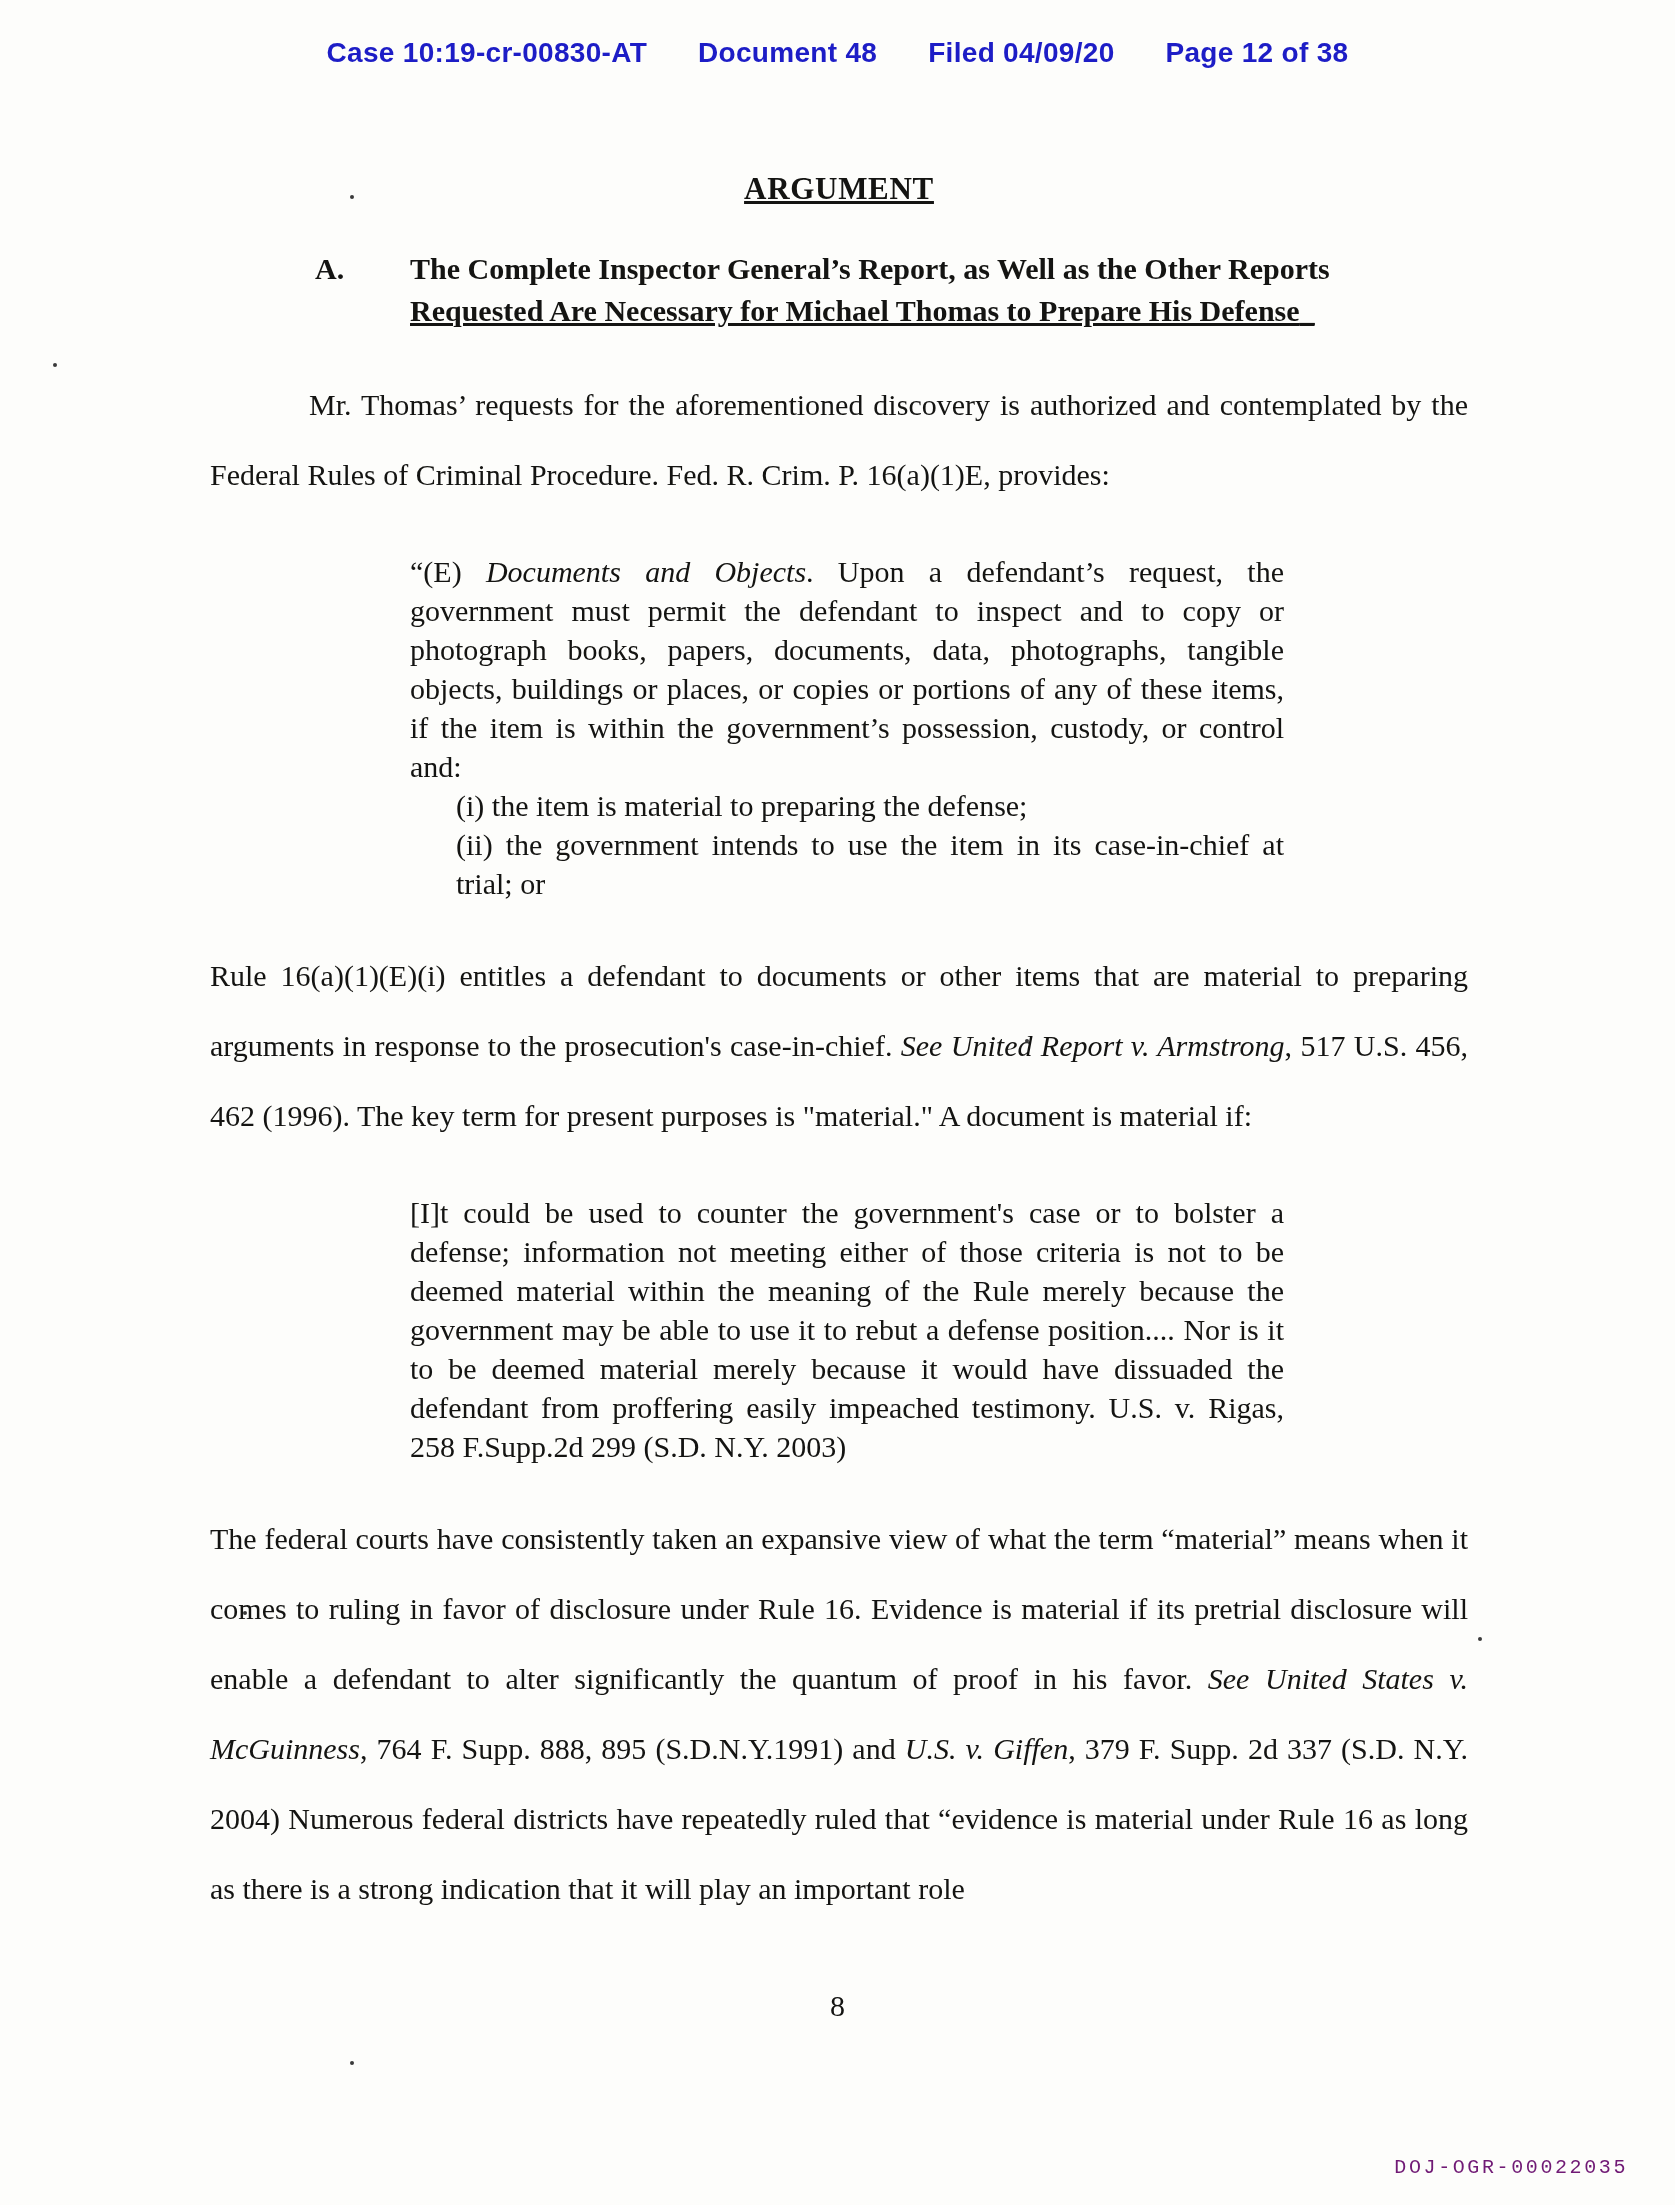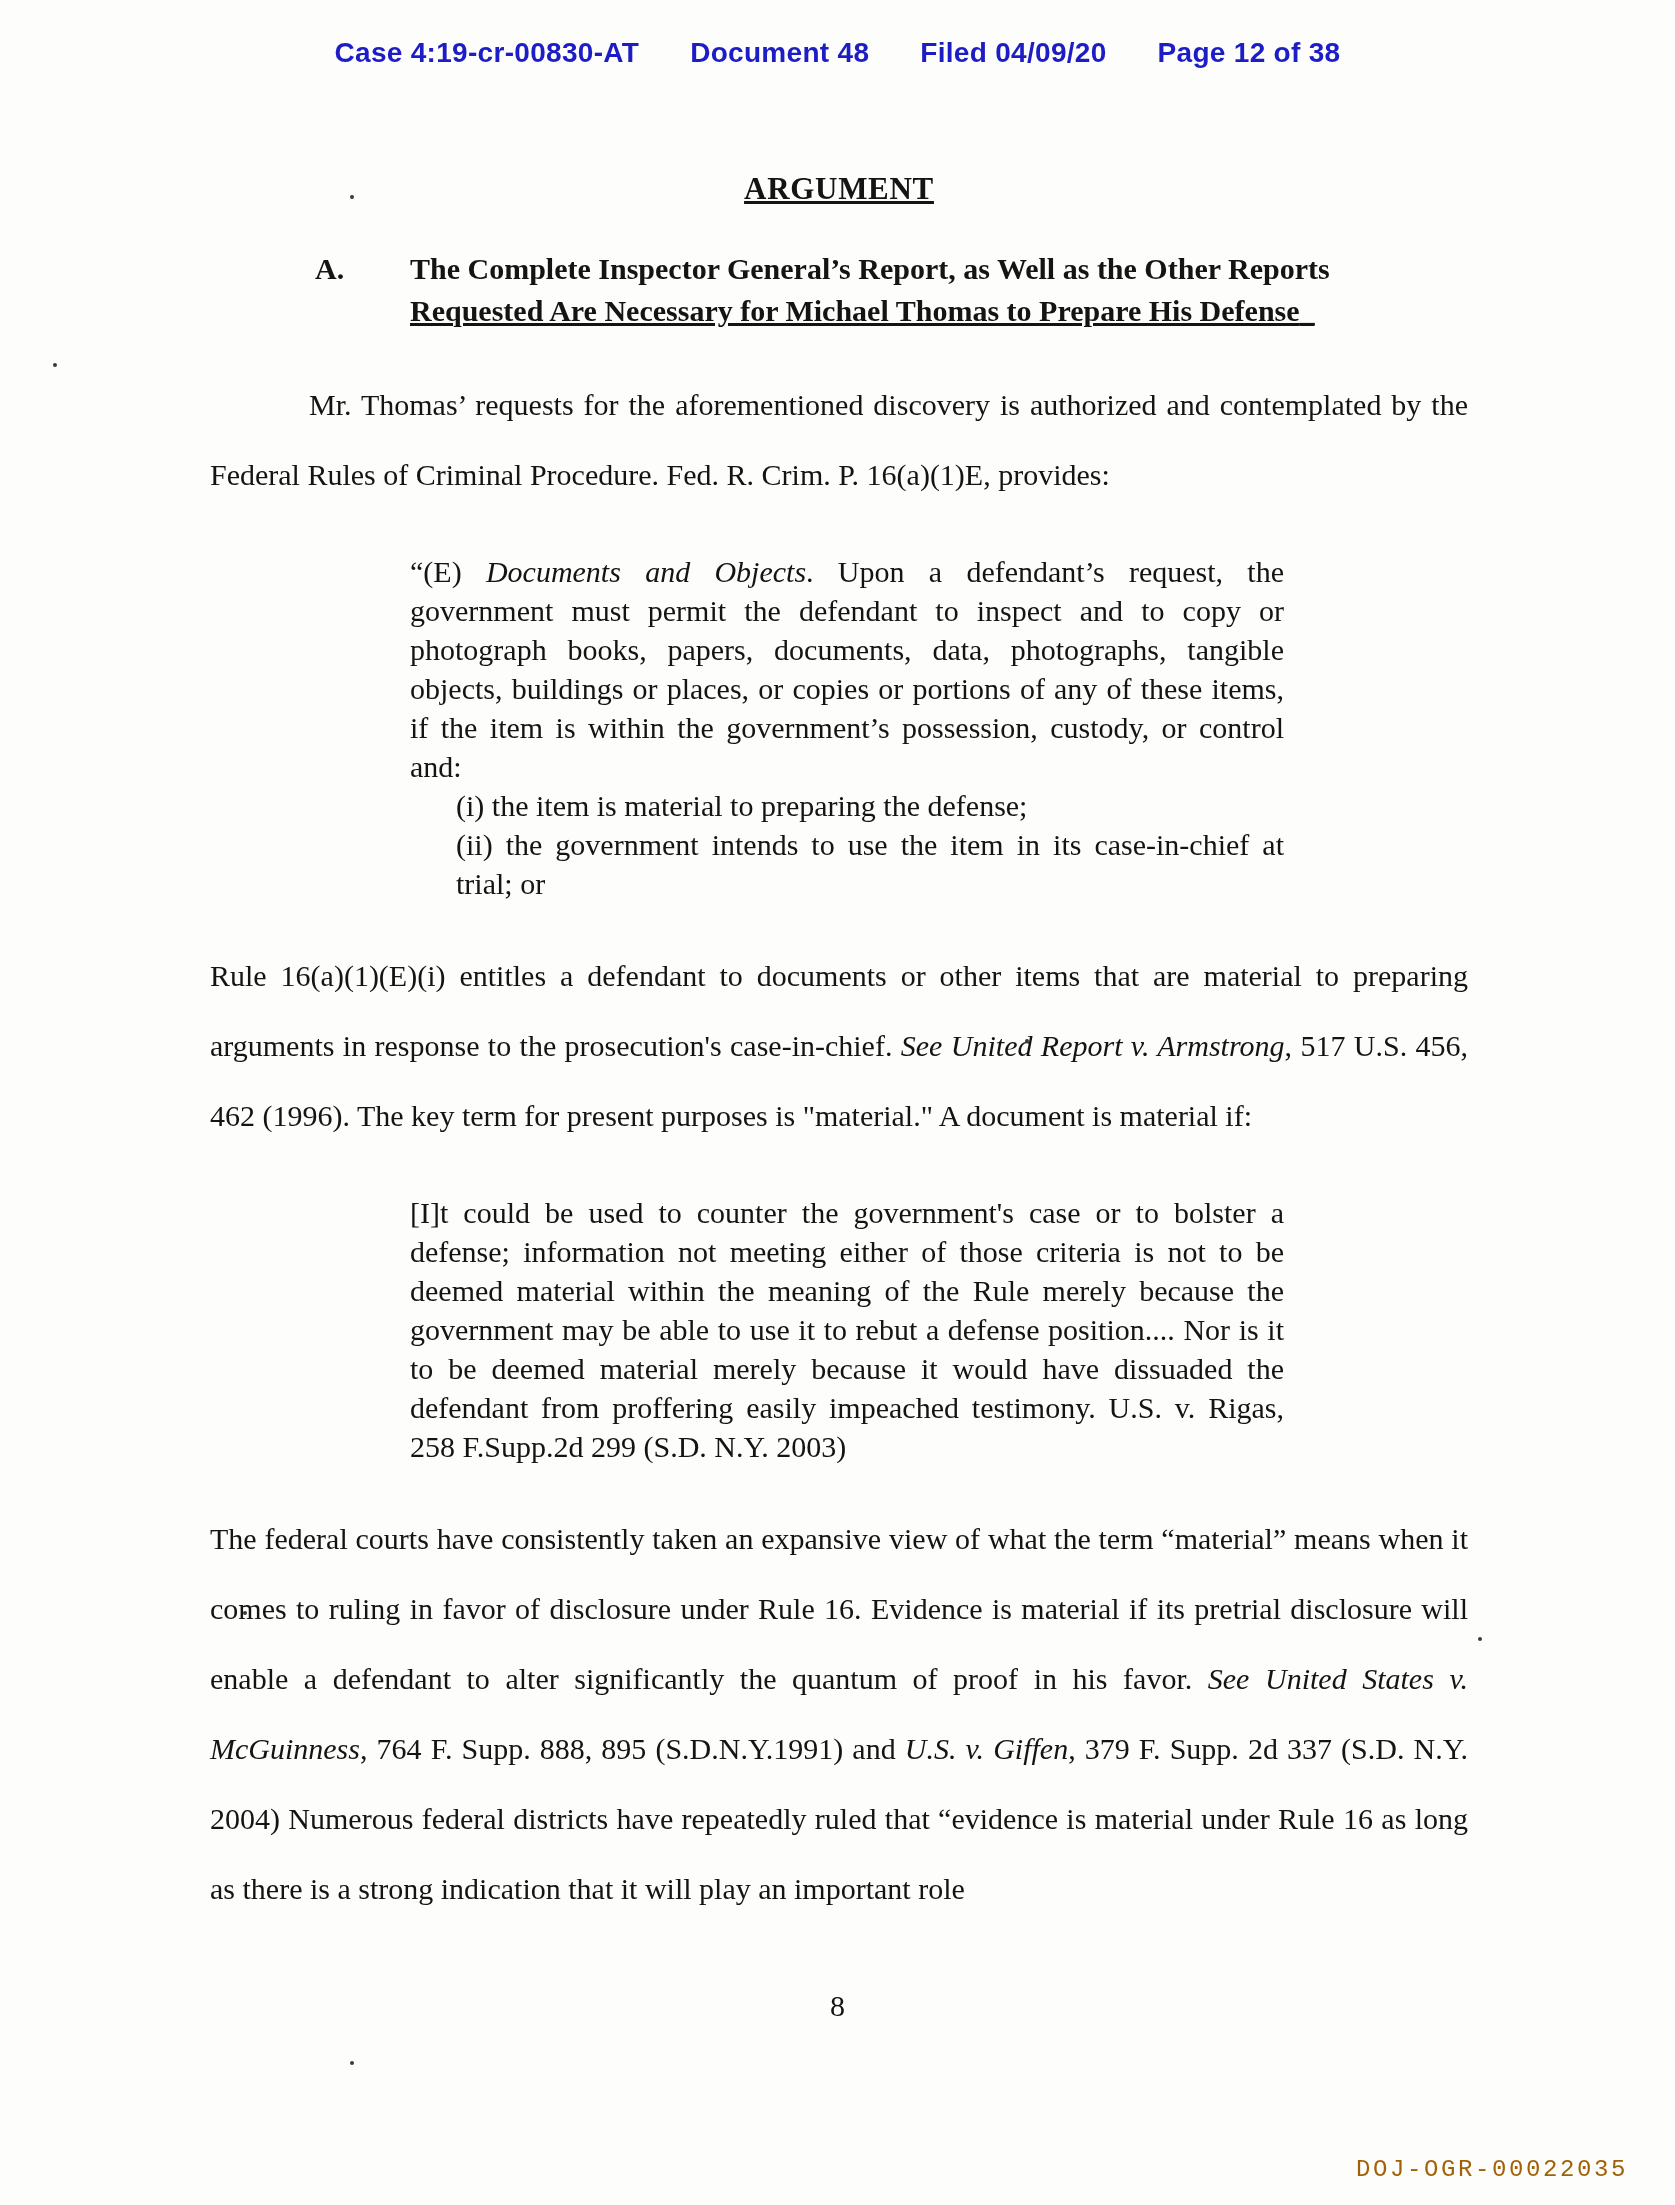--- a/index.html
+++ b/index.html
@@ -57,29 +57,29 @@
   .bq p{margin:0;text-align:justify;}
   .bq .sub{margin-left:46px;}
   .ital{font-style:italic;}
   .pgnum{
     position:absolute;top:1989px;left:0;right:0;
     text-align:center;font-size:30px;
   }
   .bates{
     position:absolute;top:2156px;right:47px;
     font-family:"Liberation Mono", "DejaVu Sans Mono", monospace;
-    font-size:24px;letter-spacing:2.6px;color:#a16207;
+    font-size:20px;letter-spacing:2.6px;color:#701a75;
   }
   .dot{position:absolute;width:4px;height:4px;border-radius:50%;background:#3a3a3a;}
 </style>
 </head>
 <body>
 
 <div class="hdr">
-  <span>Case 4:19-cr-00830-AT</span>
+  <span>Case 10:19-cr-00830-AT</span>
   <span>Document 48</span>
   <span>Filed 04/09/20</span>
   <span>Page 12 of 38</span>
 </div>
 
 <div class="page-body">
 
   <h1 class="title">ARGUMENT</h1>
 
   <div class="section-heading">

